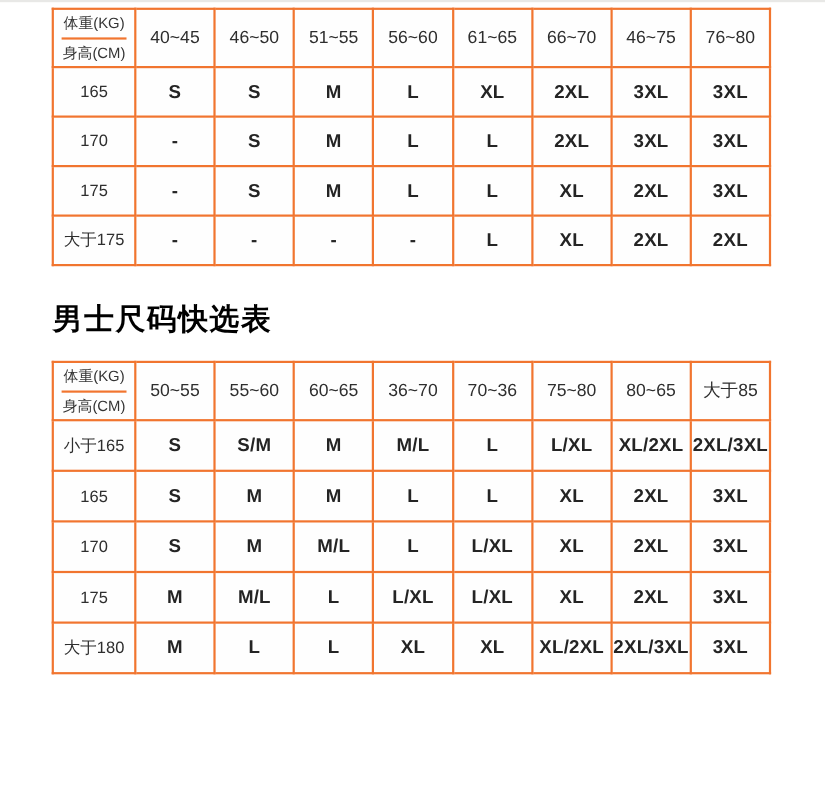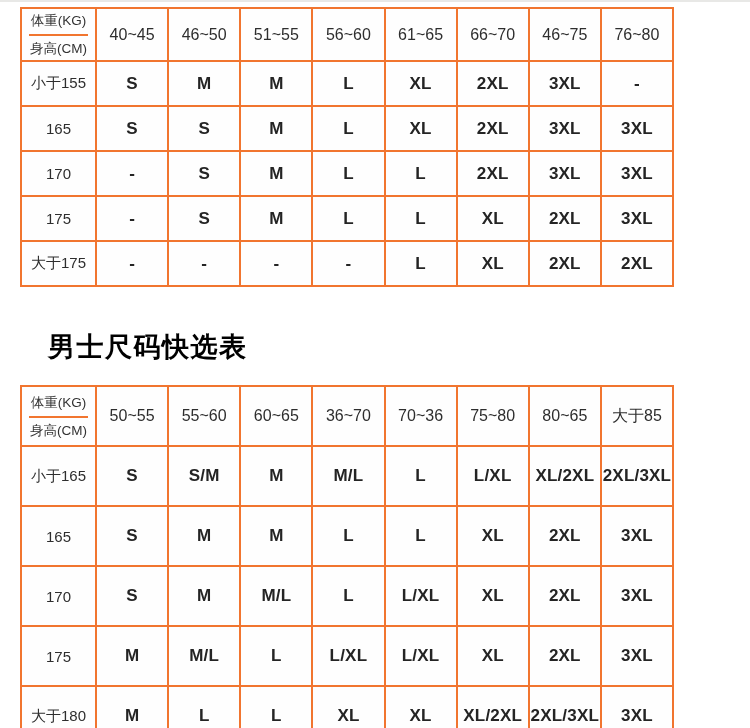--- a/index.html
+++ b/index.html
@@ -16,32 +16,32 @@
     top: 0; left: 0;
     width: 750px; height: 2px;
     background: #e8e8e6;
   }
   .content { padding-top: 7px; }
 
   table.size-table {
     border-collapse: collapse;
     table-layout: fixed;
     width: 654px;
-    margin-left: 20px;
+    margin-left: 47px;
     background: #ffffff;
   }
   .size-table th, .size-table td {
     border: 2px solid #F1752F;
     text-align: center;
     vertical-align: middle;
     height: 45px;
     padding: 0;
     background: #fefefe;
   }
-  table.t2 th, table.t2 td { height: 60px; }
+  table.t2 th, table.t2 td { height: 46px; }
 
   th.corner { padding: 0 7px; font-weight: normal; }
   .corner-top {
     font-size: 13.5px;
     color: #333333;
     font-weight: 500;
     border-bottom: 2px solid #F1752F;
     padding: 3px 0 4px 0;
   }
   .corner-bottom {
@@ -60,21 +60,21 @@
     color: #2e2e2e;
     font-weight: 500;
   }
   td.val {
     font-size: 17px;
     color: #242424;
     font-weight: 600;
     letter-spacing: 0.2px;
   }
   .section-title {
-    margin: 44px 0 0 48px;
+    margin: 32px 0 0 48px;
     font-size: 27px;
     line-height: 33px;
     font-weight: bold;
     color: #000000;
     letter-spacing: 1.5px;
   }
   .t2-spacer { height: 21px; }
 </style>
 </head>
 <body>
@@ -106,31 +106,20 @@
           <th class="col-hdr">51~55</th>
           <th class="col-hdr">56~60</th>
           <th class="col-hdr">61~65</th>
           <th class="col-hdr">66~70</th>
           <th class="col-hdr">46~75</th>
           <th class="col-hdr">76~80</th>
         </tr>
       </thead>
       <tbody>
         <tr>
-          <th class="row-hdr">小于155</th>
-          <td class="val">S</td>
-          <td class="val">M</td>
-          <td class="val">M</td>
-          <td class="val">L</td>
-          <td class="val">XL</td>
-          <td class="val">2XL</td>
-          <td class="val">3XL</td>
-          <td class="val">-</td>
-        </tr>
-        <tr>
           <th class="row-hdr">165</th>
           <td class="val">S</td>
           <td class="val">S</td>
           <td class="val">M</td>
           <td class="val">L</td>
           <td class="val">XL</td>
           <td class="val">2XL</td>
           <td class="val">3XL</td>
           <td class="val">3XL</td>
         </tr>

